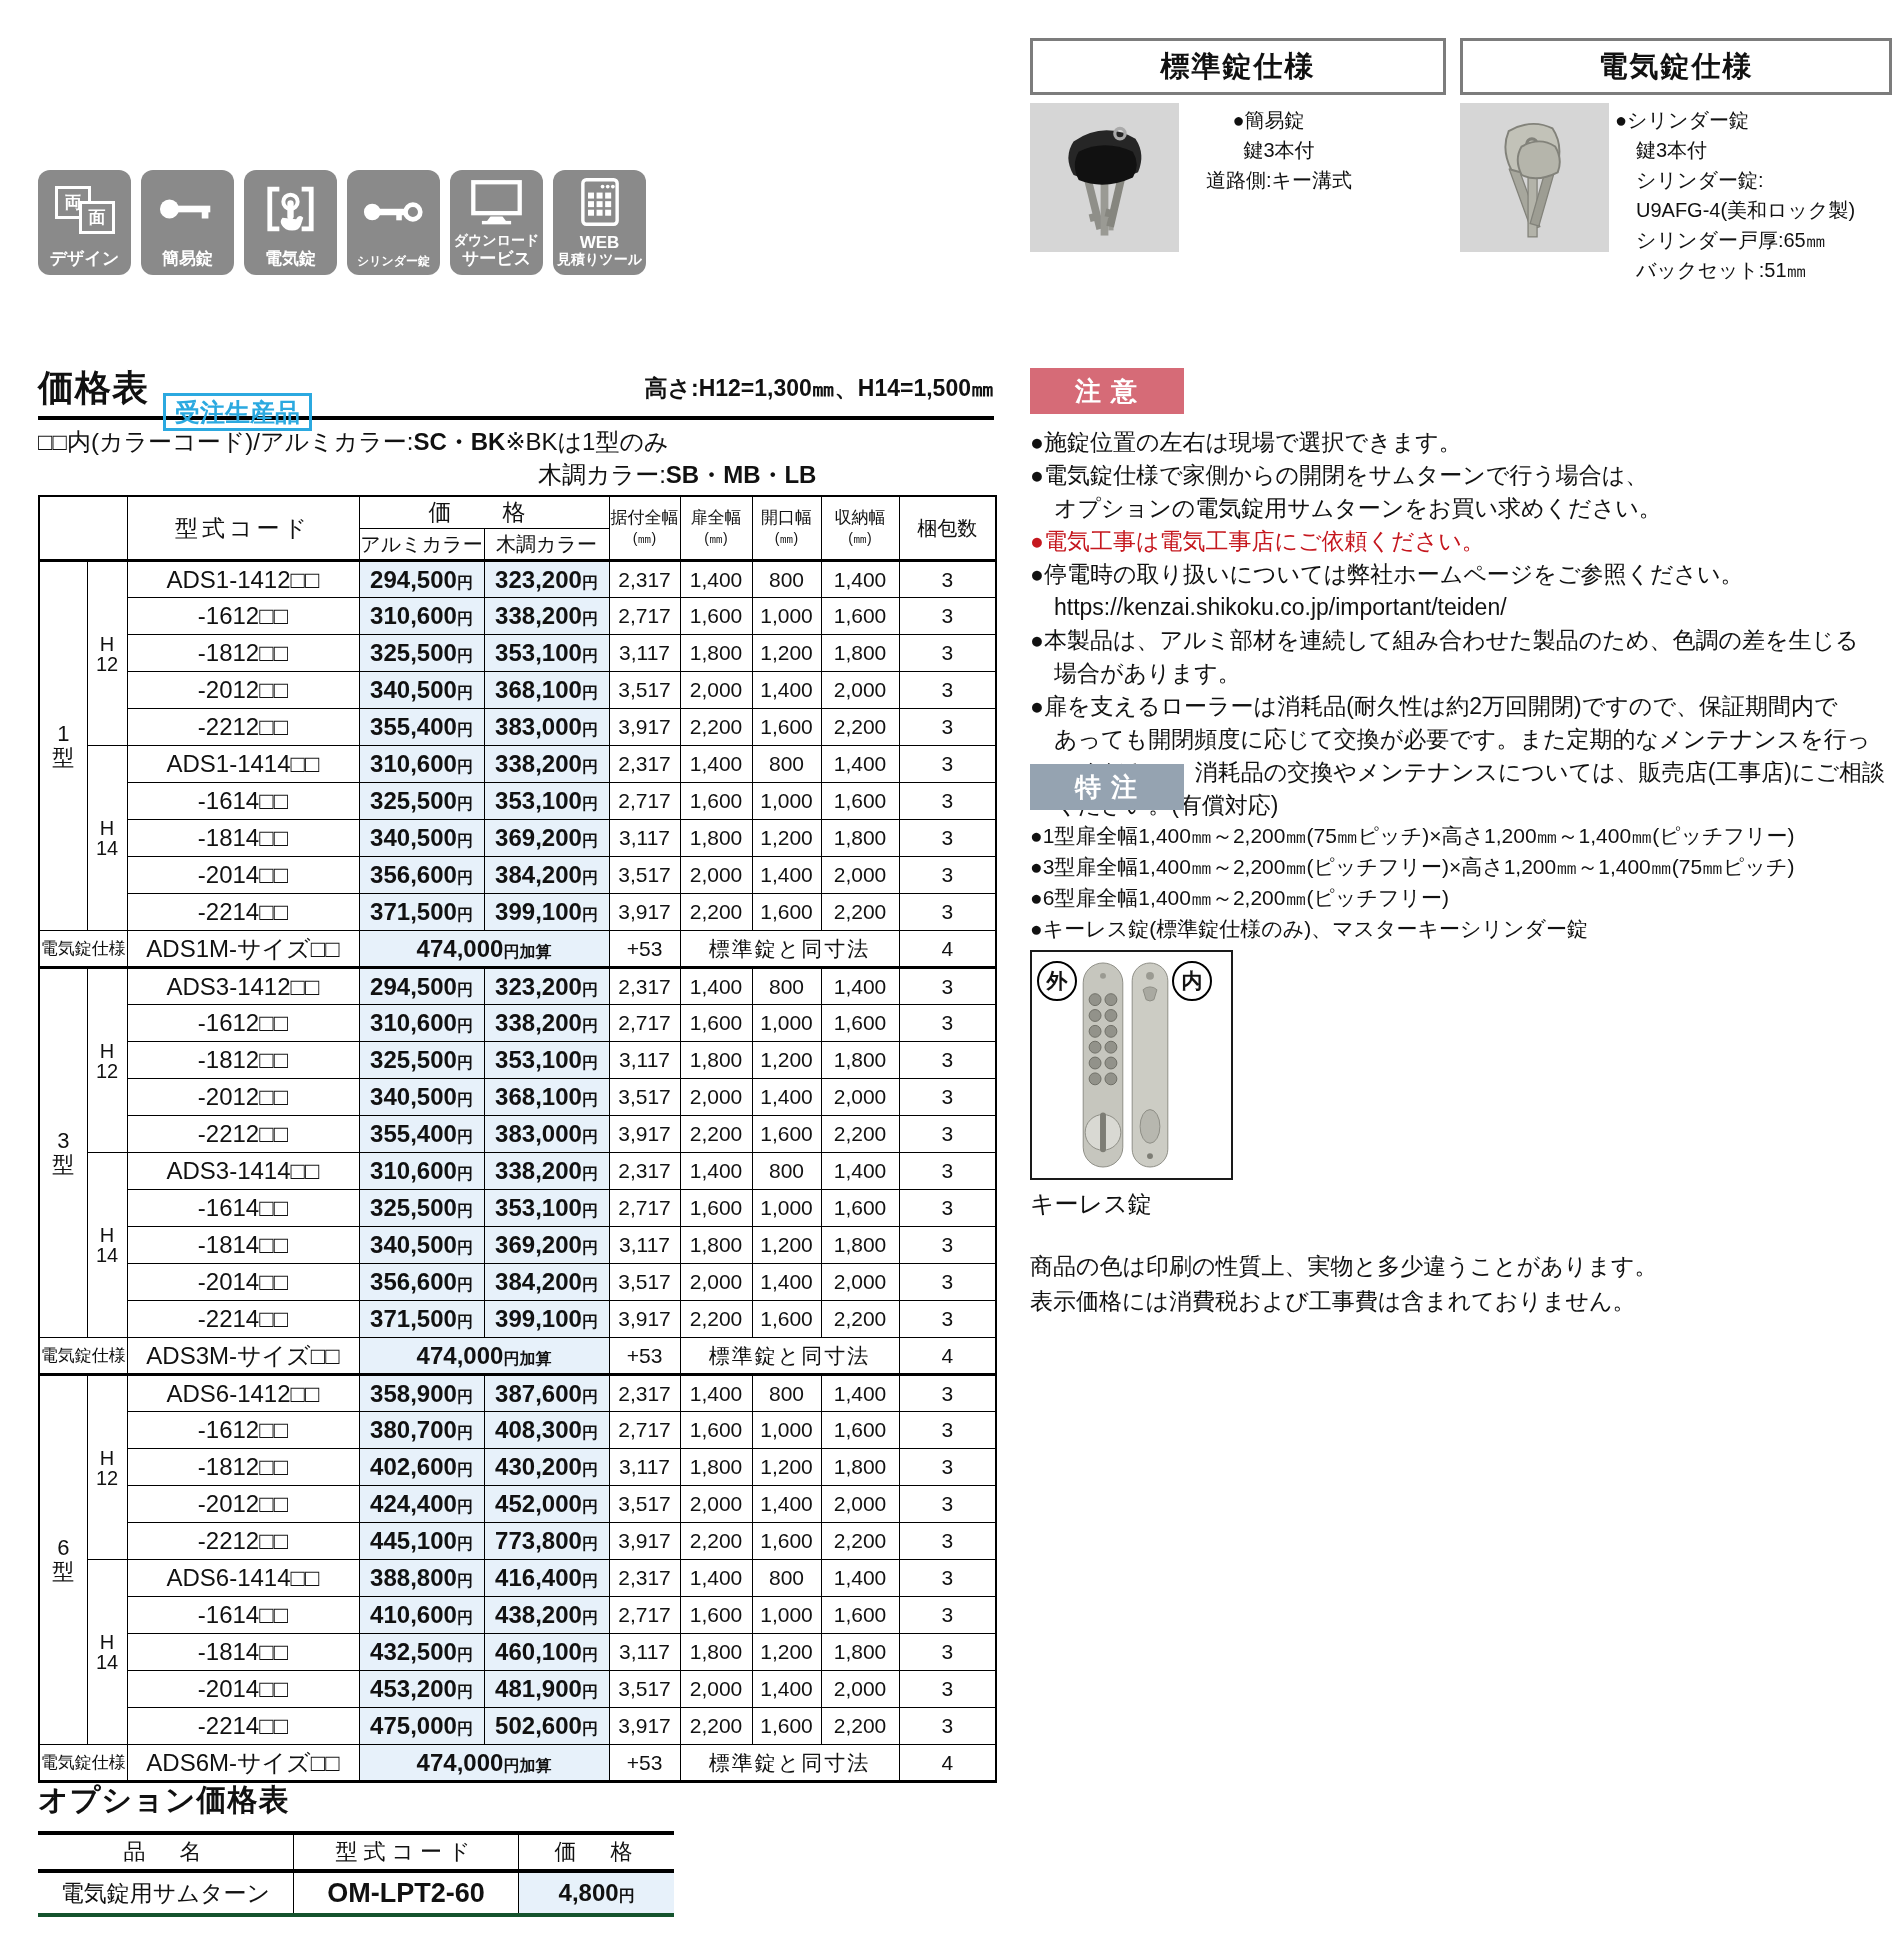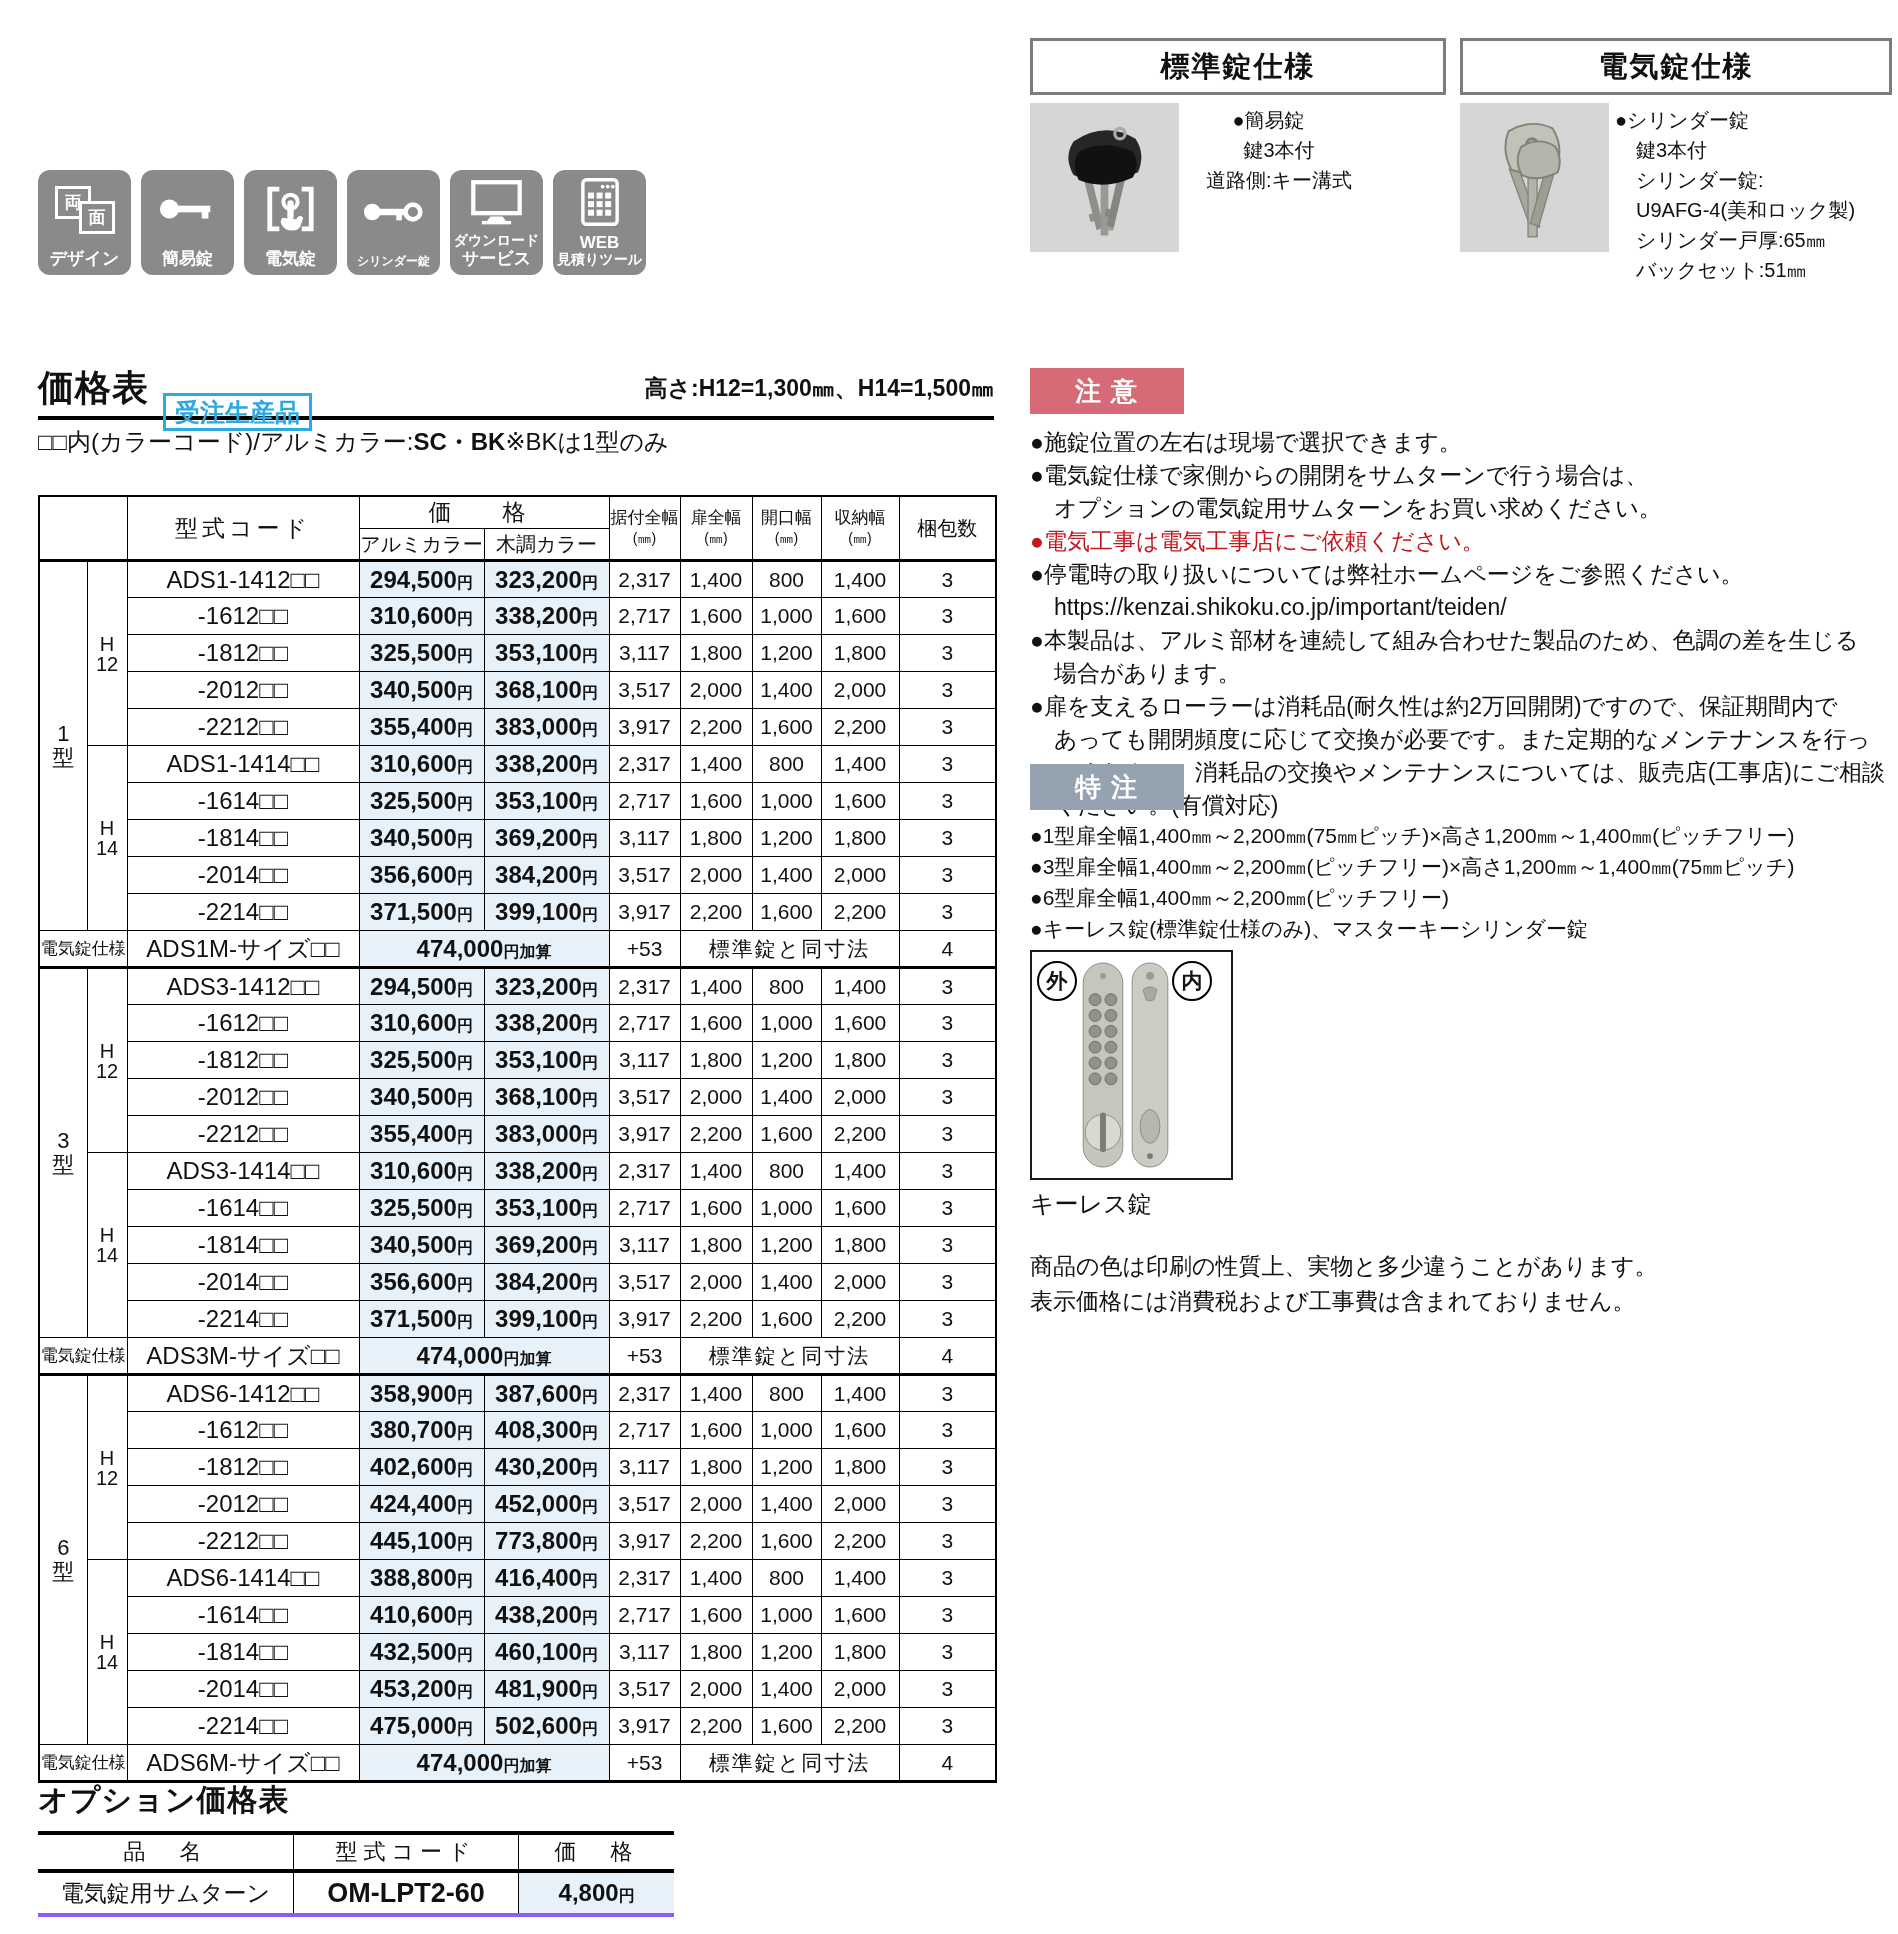--- a/index.html
+++ b/index.html
@@ -62,21 +62,21 @@
   .price small{font-size:16px;font-weight:bold;}
   .dim{font-size:21px;}
   .pack{font-size:21px;}
   .elabel{font-size:17px;}
   .edim{font-size:21px;letter-spacing:2px;}
   tr.group-end th,tr.group-end td{border-bottom:3px solid #000;}
 
   
   .option-sec{position:absolute;left:38px;top:1780px;width:636px;}
   .option-title{font-size:30px;font-weight:bold;letter-spacing:1px;}
-  .option-table{width:636px;margin-top:10px;border-top:4px solid #000;border-bottom:4px solid #8b5cf6;}
+  .option-table{width:636px;margin-top:10px;border-top:4px solid #000;border-bottom:4px solid #14532d;}
   .option-table th,.option-table td{padding:0;text-align:center;vertical-align:middle;}
   .option-table th{font-size:22px;font-weight:normal;letter-spacing:6px;height:34px;border-bottom:4px solid #000;}
   .option-table td{height:40px;}
   .option-table .vl{border-left:1px solid #000;}
   .opt-name{font-size:23px;}
   .opt-code{font-size:27px;font-weight:bold;}
   .opt-price{font-size:24px;font-weight:bold;background:#e7f1fa;}
   .opt-price small{font-size:16px;}
 
   
@@ -259,20 +259,21 @@
 
   <div class="price-head">
     <div class="ph-row">
       <span class="ph-title">価格表</span>
       <span class="order-badge">受注生産品</span>
       <span class="height-note">高さ:H12=1,300㎜、H14=1,500㎜</span>
     </div>
     <div class="ph-rule"></div>
     <div class="color-note">
       <div><span>□□内(カラーコード)/アルミカラー:</span><span class="b">SC・BK</span><span>※BKは1型のみ</span></div>
+      <div class="color-note-l2"><span>木調カラー:</span><span class="b">SB・MB・LB</span></div>
     </div>
   </div>
 
   <div class="tbl-wrap">
     <table class="price-table">
       <colgroup>
         <col style="width:48px">
           <col style="width:40px">
           <col style="width:232px">
         <col style="width:125px">

